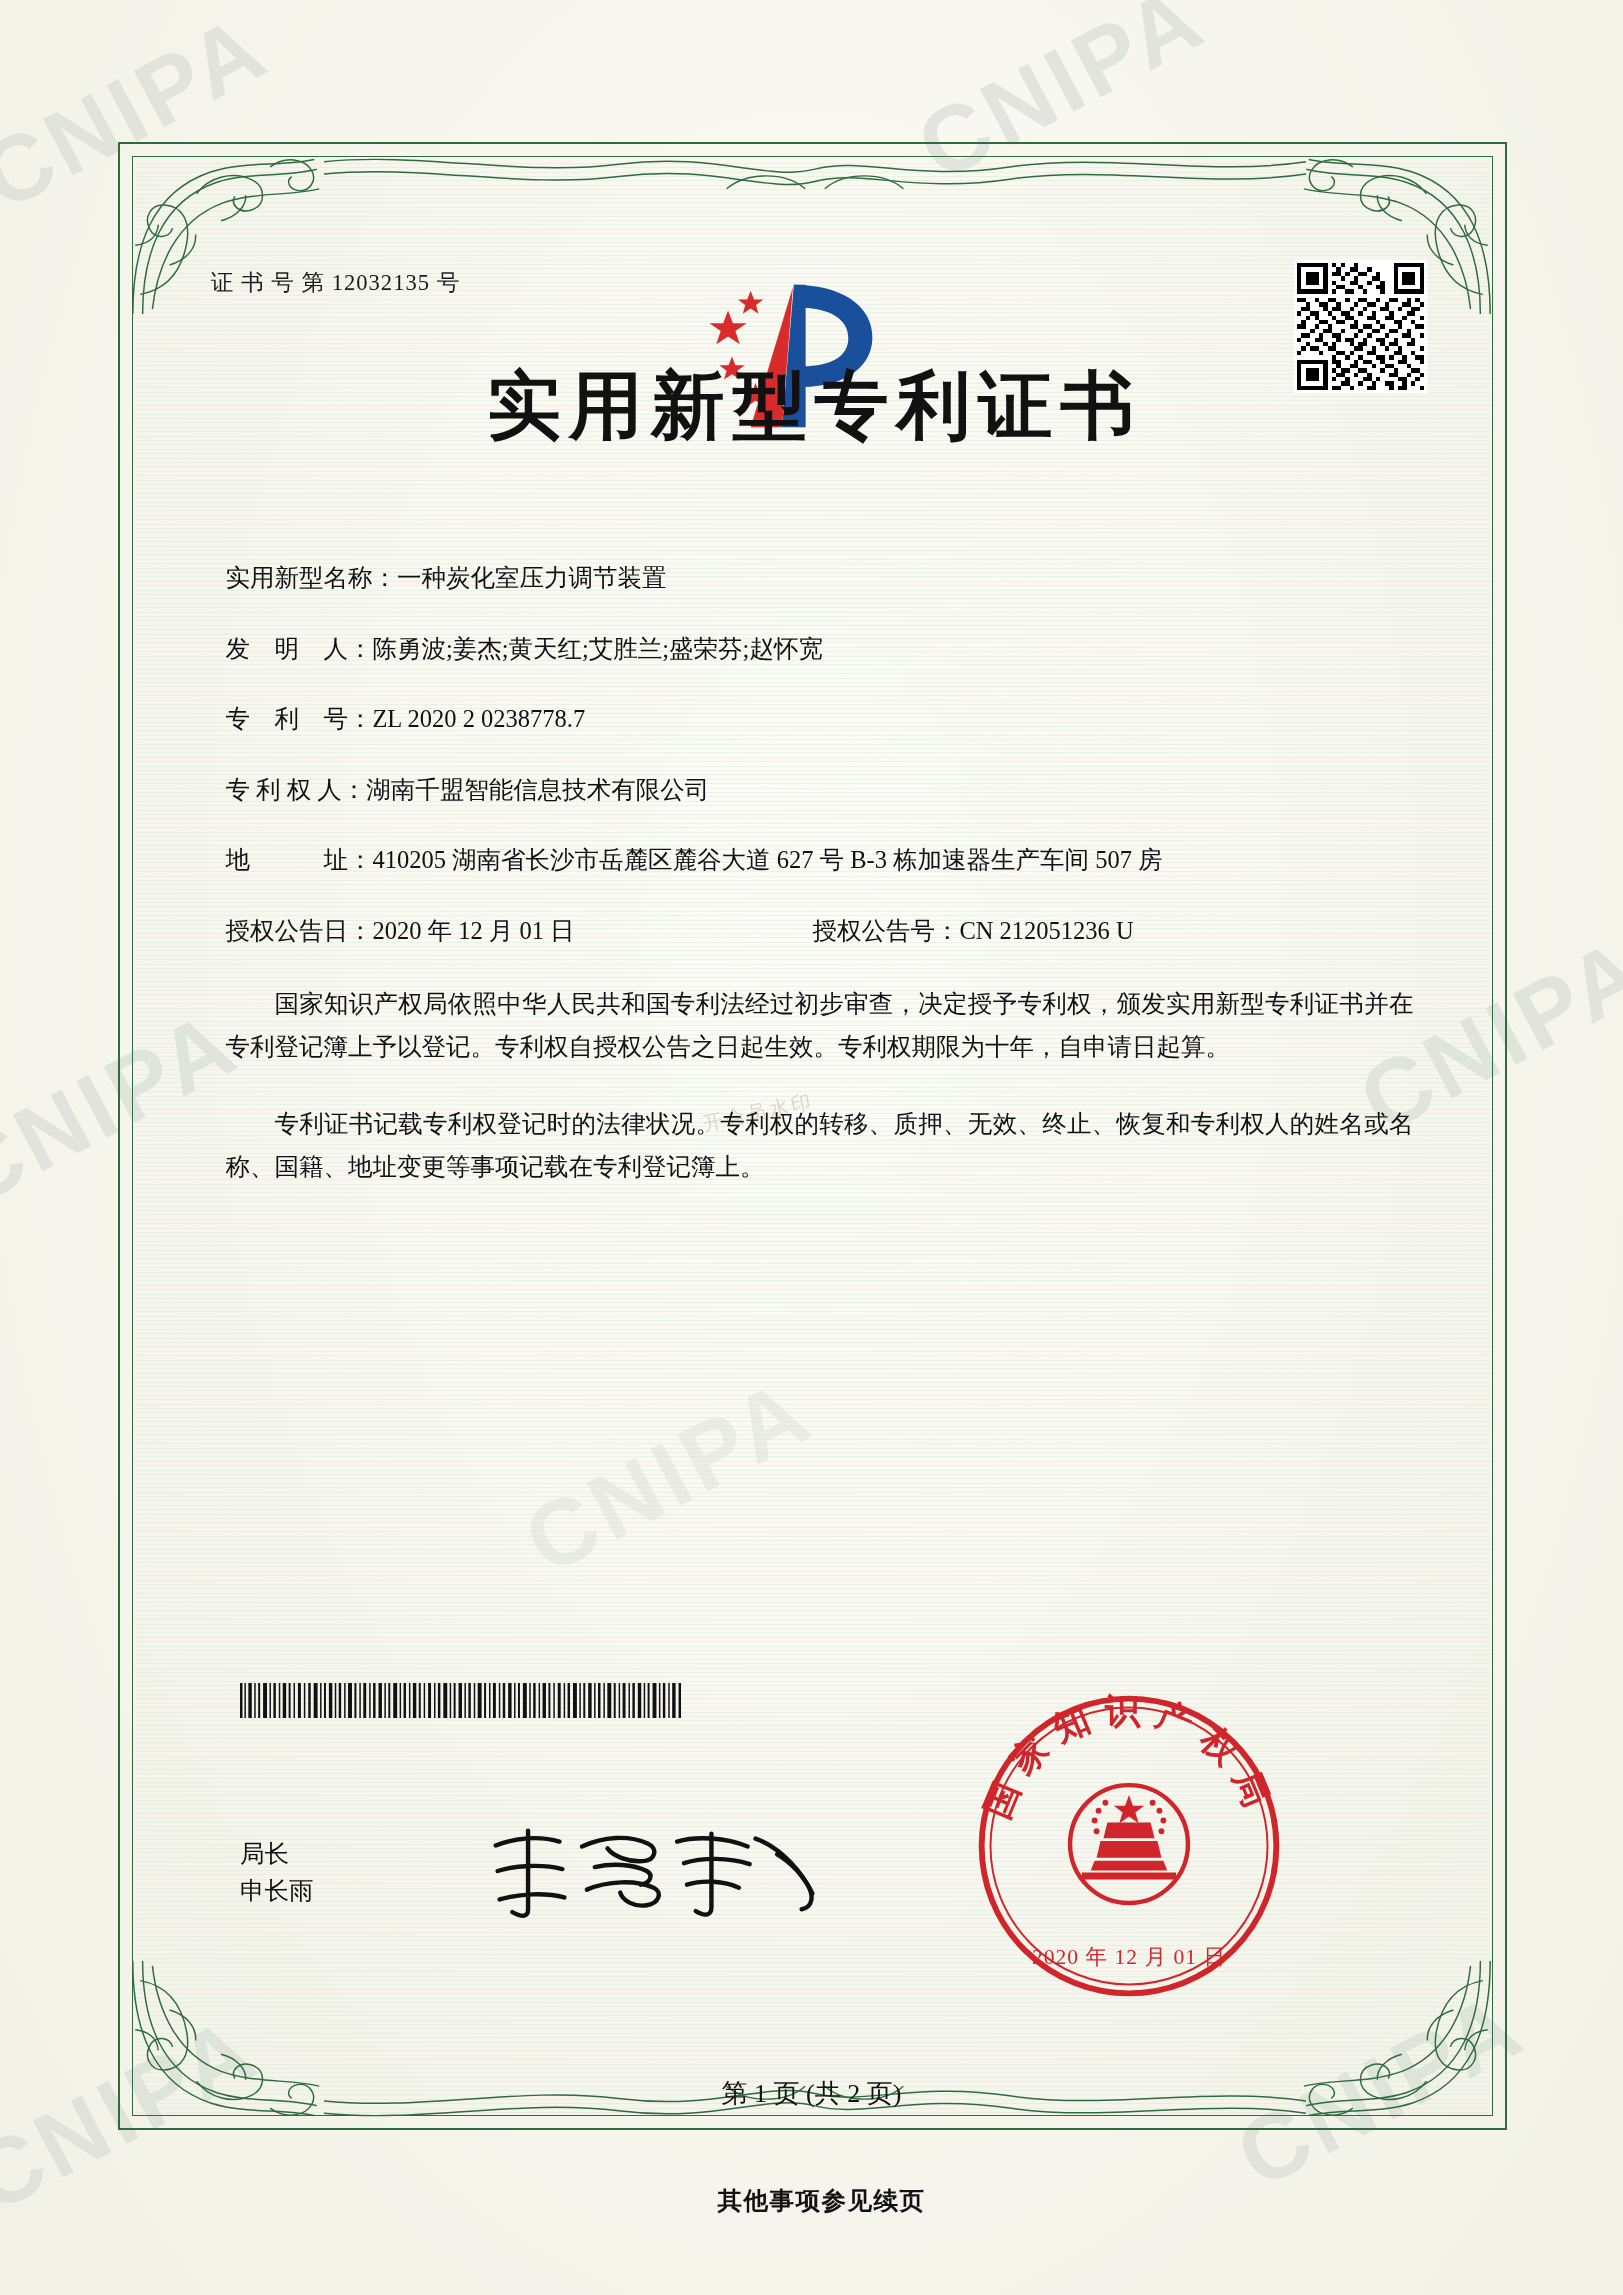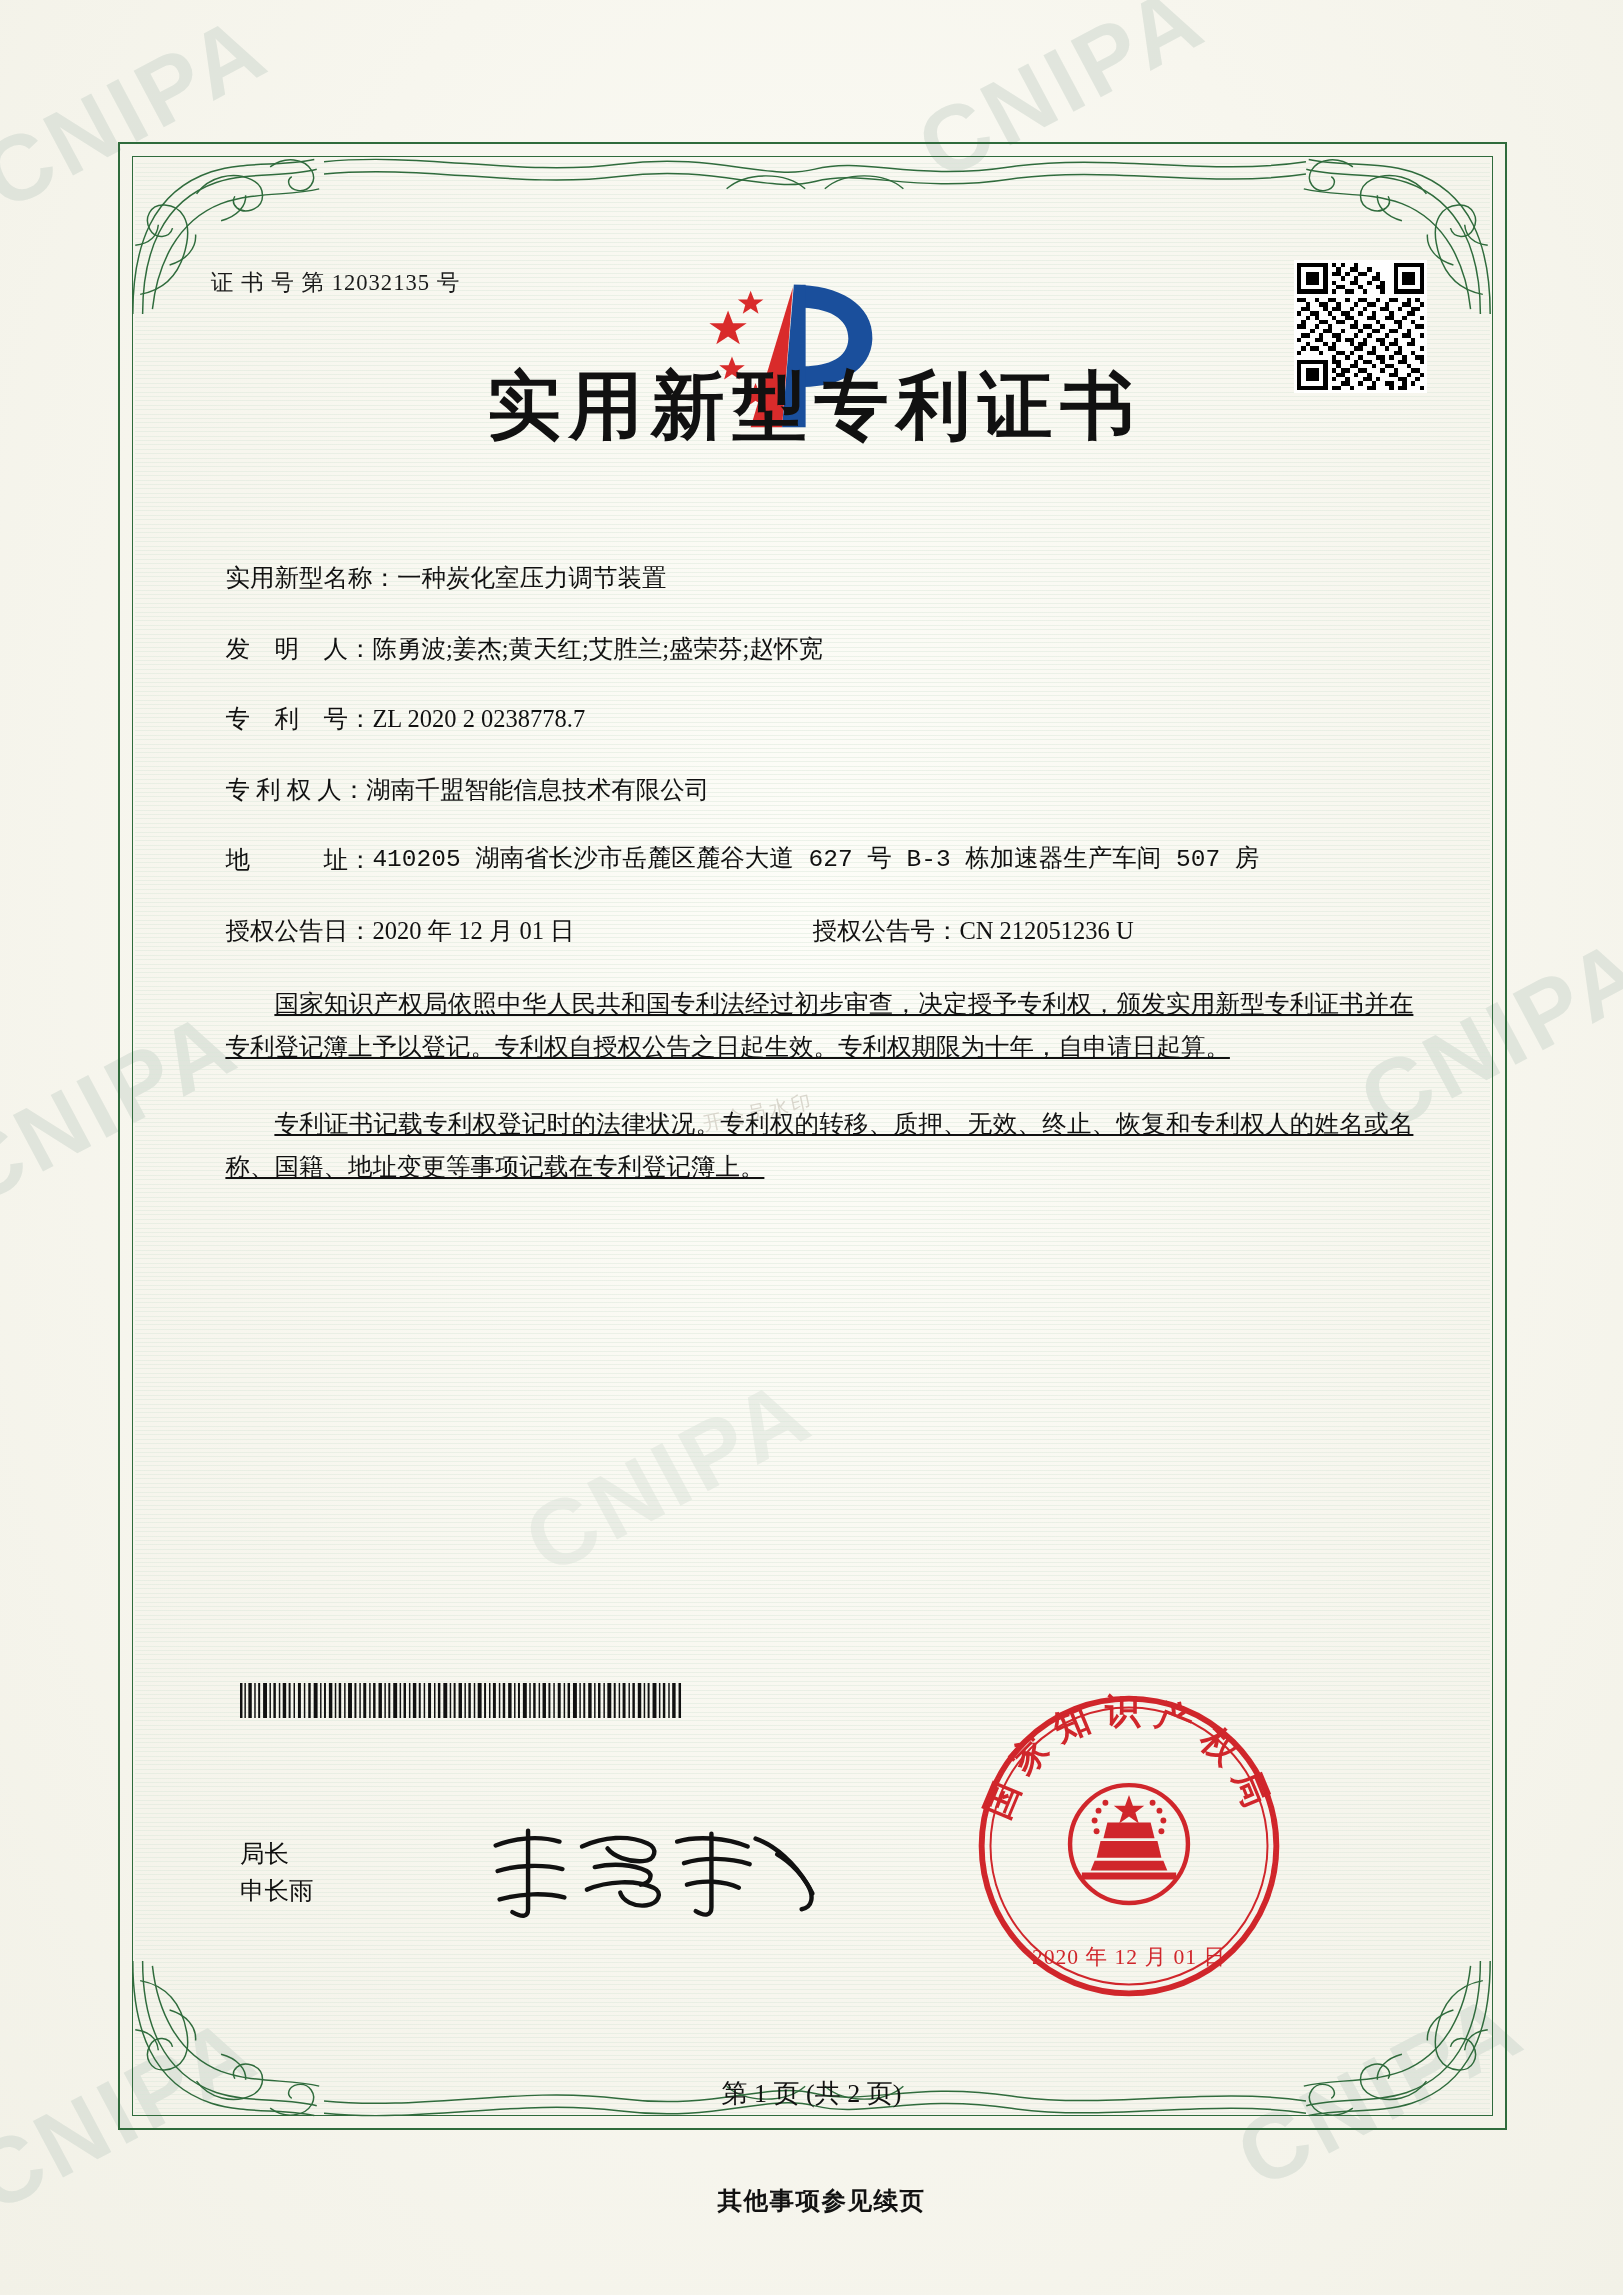--- a/index.html
+++ b/index.html
@@ -163,38 +163,37 @@
     line-height: 1.45;
     display: flex;
   }
   .field .lbl {
     white-space: pre;
     flex: 0 0 auto;
   }
   .field .val {
     flex: 1 1 auto;
   }
-  .field.addr .val { max-width: 1031px; font-family: Liberation Mono, monospace; }
+  .field.addr .val { max-width: 1031px; }
   .field.two-col {
     display: flex;
     gap: 8px;
   }
   .field.two-col .col1 { width: 579px; flex: 0 0 auto; display:flex;}
   .field.two-col .col2 { flex: 1 1 auto; display:flex;}
 
   .para {
     font-size: 24.5px;
     line-height: 1.75;
     color: #111;
     text-indent: 49px;
     margin-top: 13.7px;
     padding-left: 29.4px;
     padding-right: 19.6px;
     text-align: justify;
-    text-decoration: underline;
   }
   .para.p2 { margin-top: 34px; }
 
   
   .barcode {
     position: absolute;
     left: 240px;
     top: 1683px;
     width: 442px;
     height: 35px;

